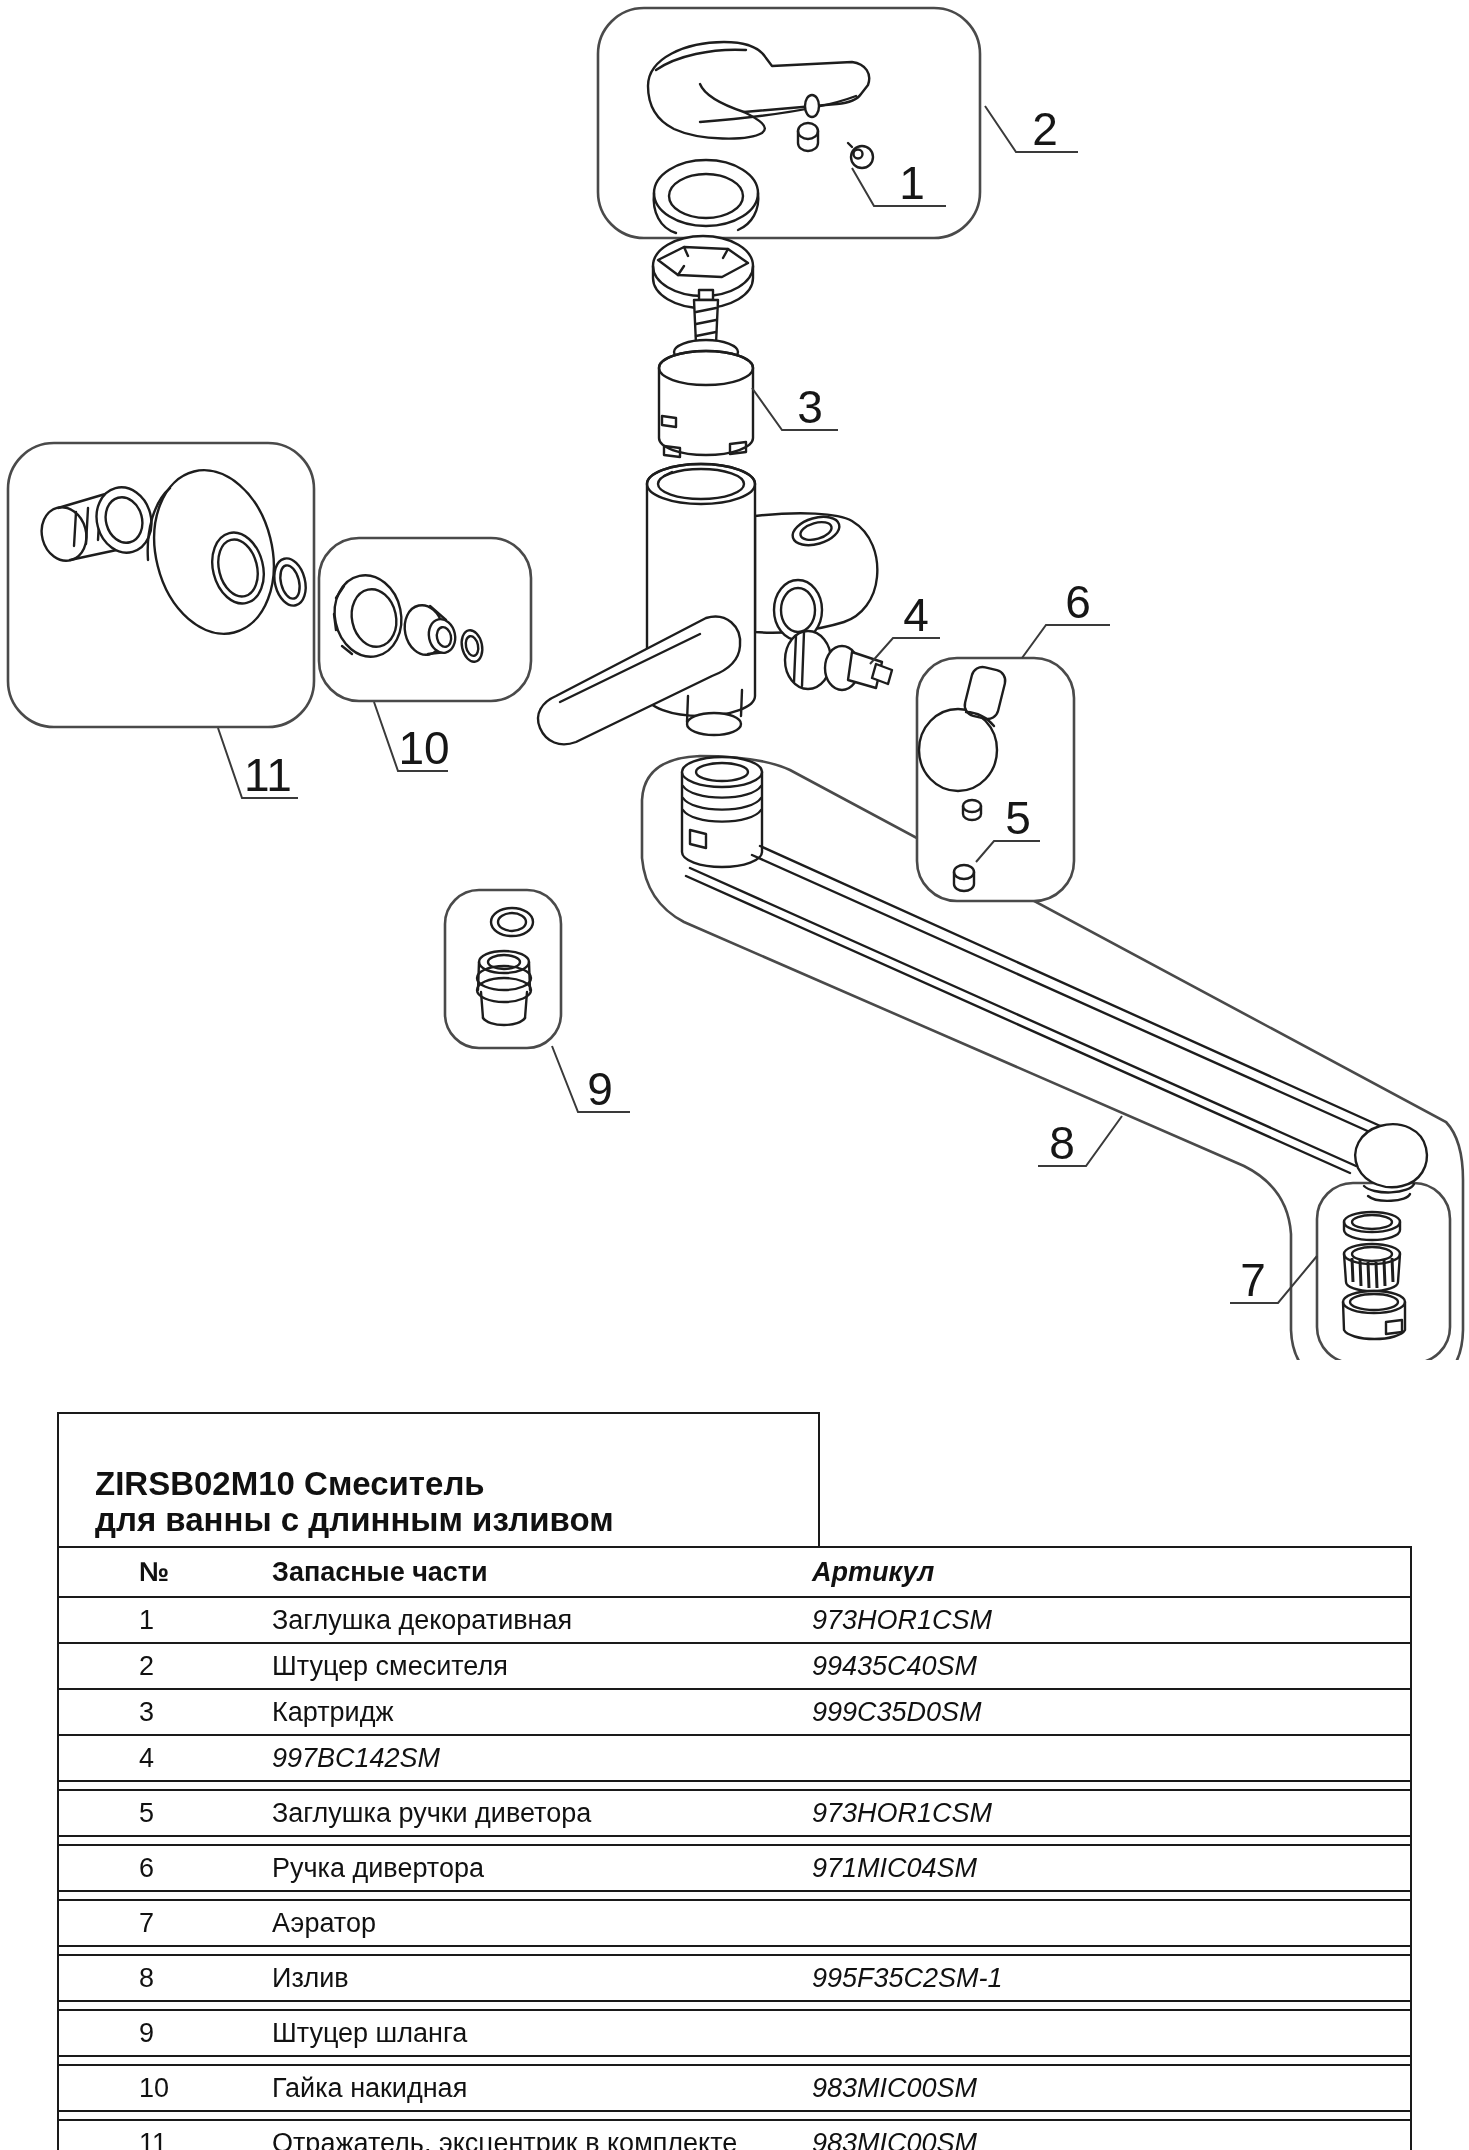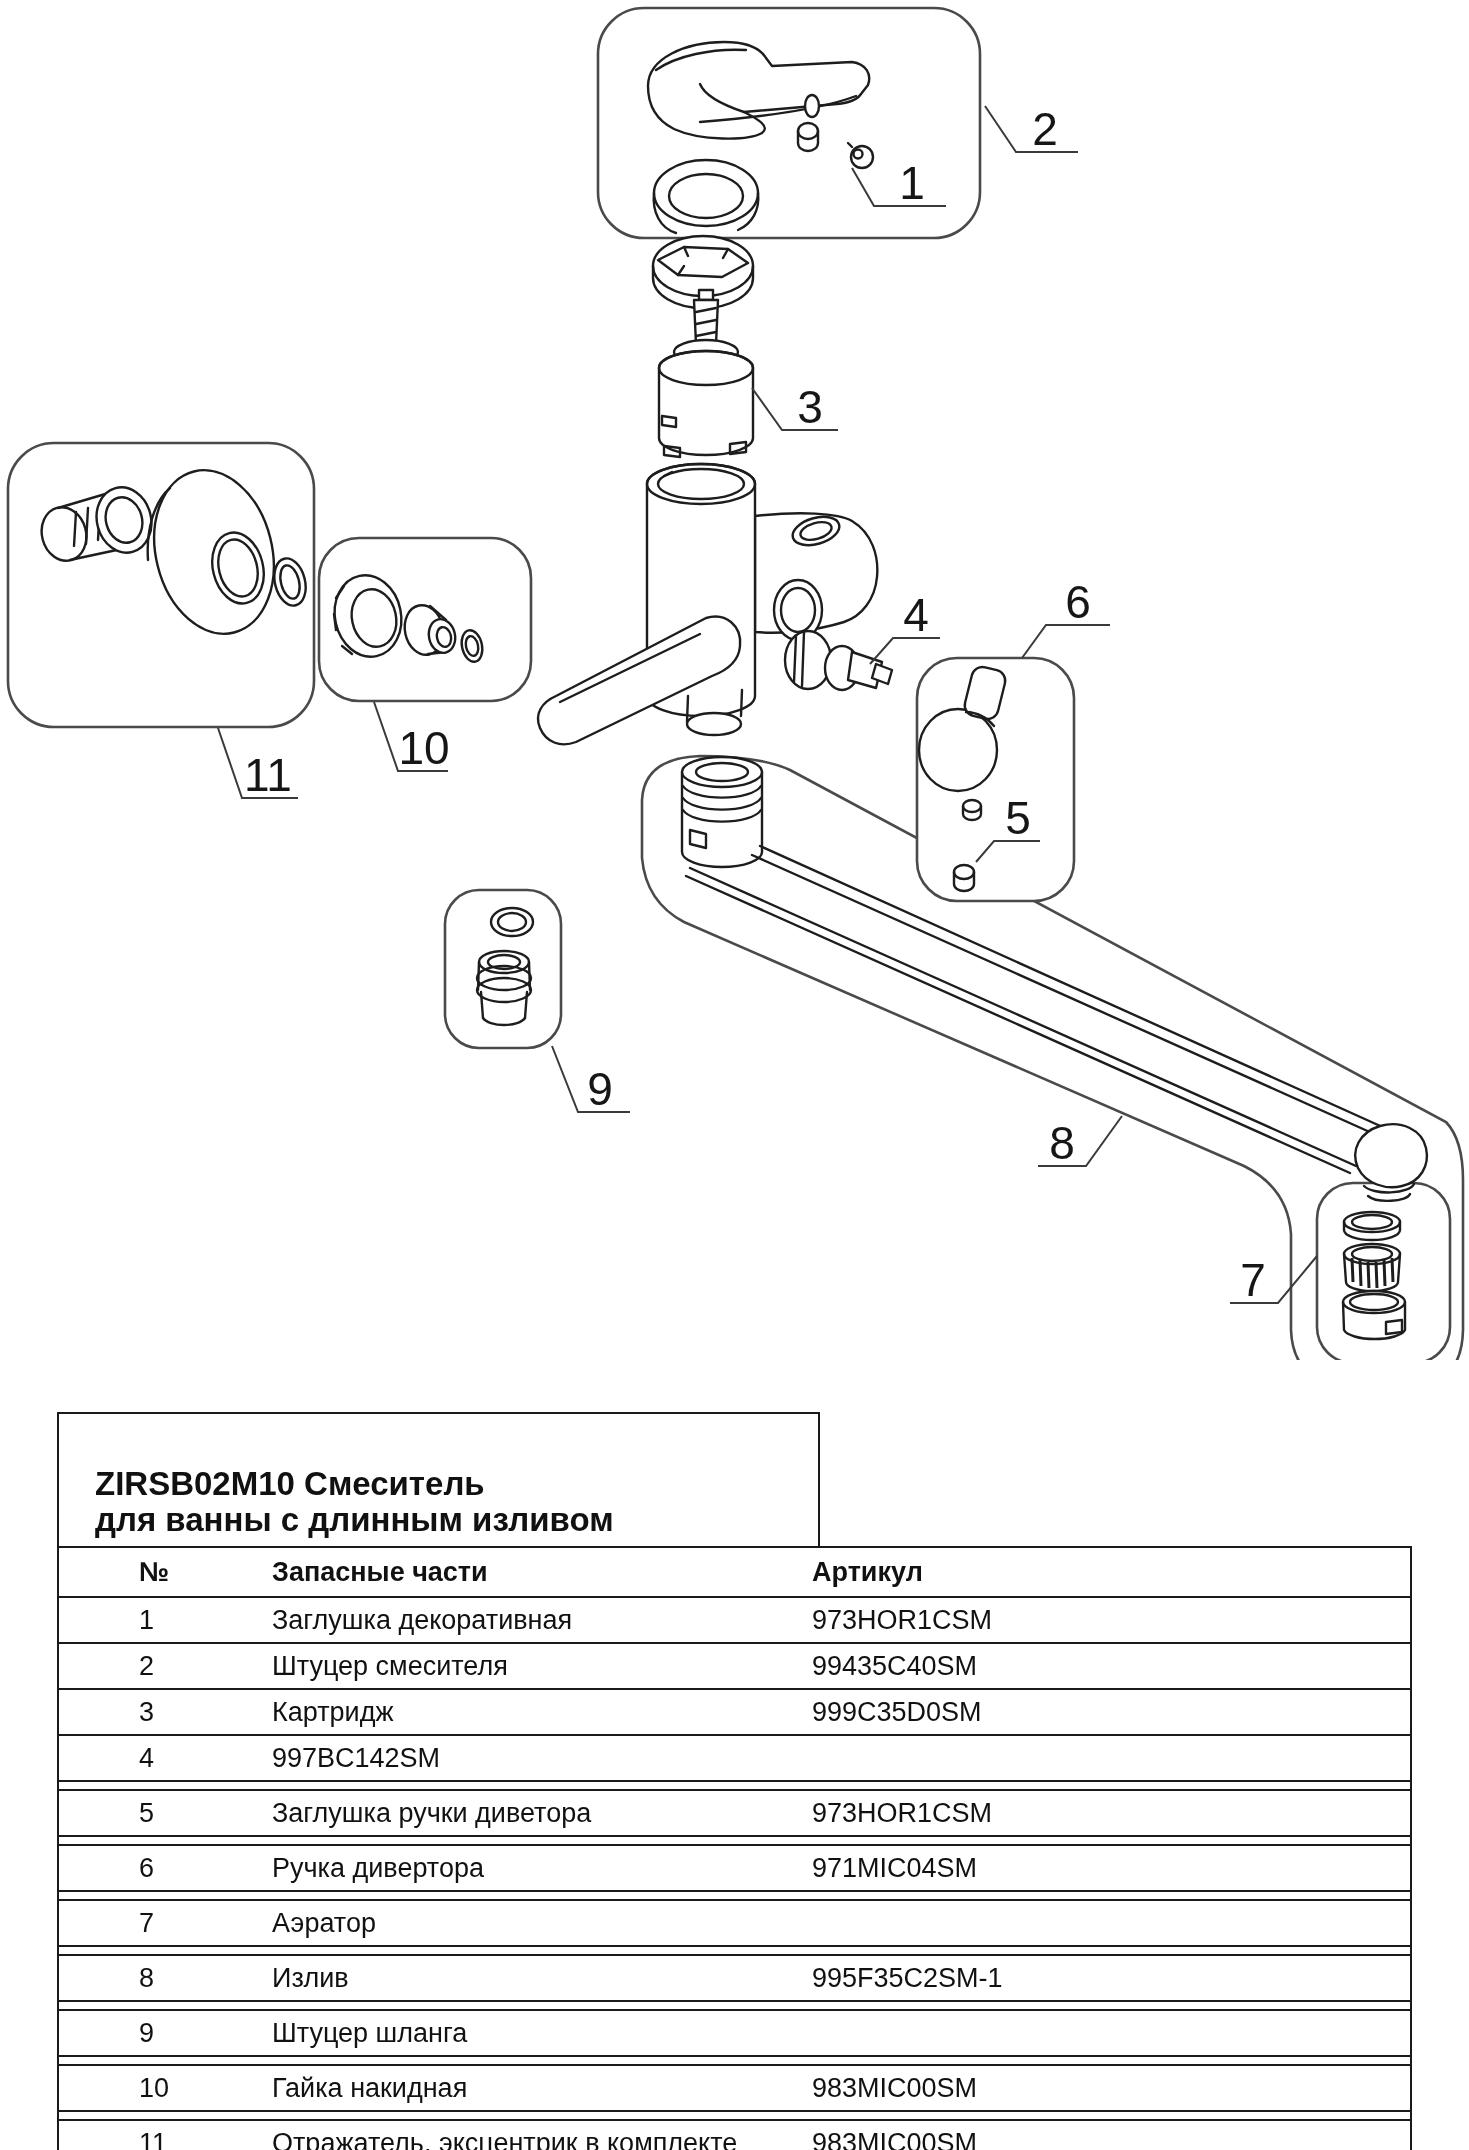--- a/index.html
+++ b/index.html
@@ -25,21 +25,21 @@
   
   .parts-table{position:absolute;left:57px;top:1546px;width:1355px;box-sizing:border-box;
                border-left:2.5px solid #1a1a1a;border-right:2.5px solid #1a1a1a;
                border-top:2.5px solid #1a1a1a;}
   .trow{display:grid;grid-template-columns:213px 540px 1fr;align-items:center;
         height:44px;border-bottom:2.5px solid #1a1a1a;font-size:27px;background:#fff;}
   .trow.head{height:48px;font-weight:bold;}
   .trow.grp{margin-top:7px;border-top:2.5px solid #1a1a1a;}
   .c-num{padding-left:80px;}
   .c-name{padding-left:0;}
-  .c-art{padding-left:0;}
+  .c-art{padding-left:0;font-style:italic;}
 </style>
 </head>
 <body>
 
 <div class="page">
 
   <svg class="diagram" width="1469" height="1360" viewBox="0 0 1469 1360">
 
     <path class="boxn" d="M 642 800
              L 642 858 Q 646 902 684 922

